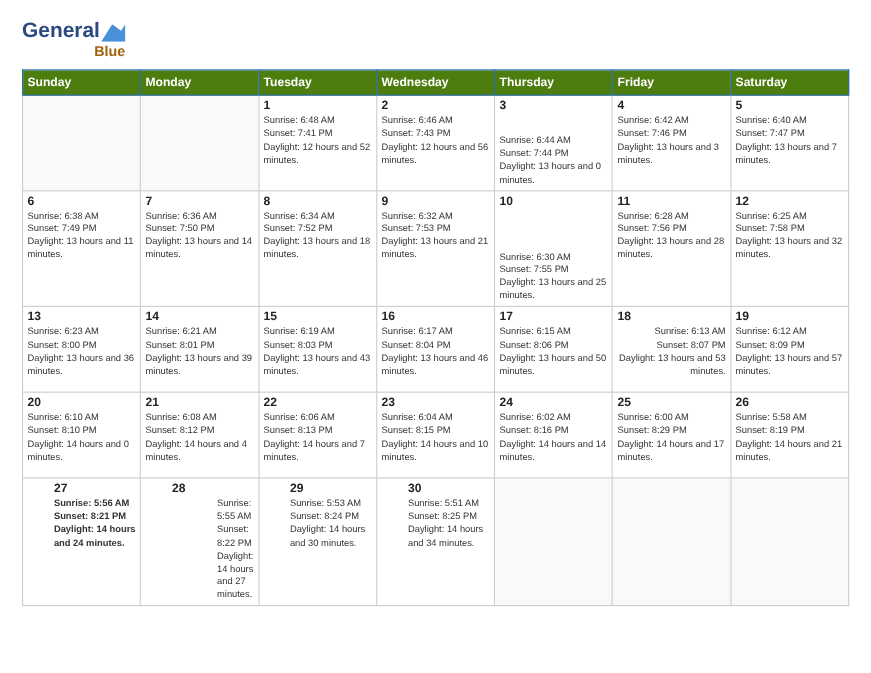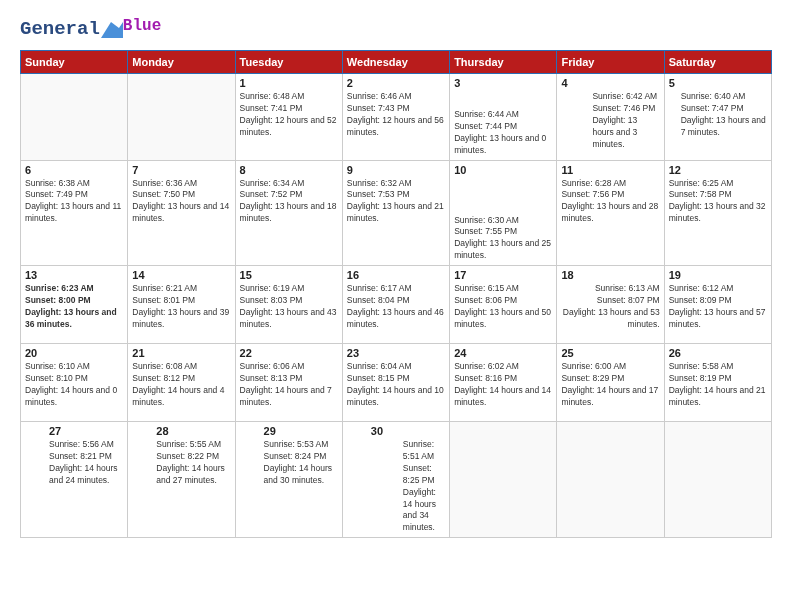--- a/index.html
+++ b/index.html
@@ -17,22 +17,22 @@
       background: #fff;
     }
     .header {
       display: flex;
       justify-content: space-between;
       align-items: flex-start;
       margin-bottom: 10px;
     }
     .logo {
       display: flex;
-      align-items: flex-start;
-      font-family: Liberation Mono, monospace;
+      flex-direction: column;
+      align-items: flex-end;
     }
     .logo-line1 {
       display: flex;
       align-items: center;
     }
     .title-block {
       text-align: right;
     }
     .month-title {
       font-size: 34px;
@@ -42,21 +42,21 @@
     .subtitle {
       font-size: 14px;
       color: #444;
     }
     .calendar {
       width: 100%;
       border-collapse: collapse;
       font-size: 9.5px;
     }
     .calendar th {
-      background: #b91c1c;
+      background: #4d7c0f;
       color: #fff;
       padding: 5px 4px;
       text-align: left;
       font-size: 11px;
       font-weight: bold;
       border: 1px solid #2a6db5;
     }
     .calendar td {
       border: 1px solid #ccc;
       vertical-align: top;
@@ -90,21 +90,21 @@
 
 <div class="page">
   <div class="header">
     <div class="logo">
       <div class="logo-line1">
         <span style="font-size:19px;font-weight:bold;color:#2a4a7f;">General</span>
         <svg width="22" height="16" viewBox="0 0 22 16" style="margin-left:1px;margin-top:2px;">
           <polygon points="0,16 10,0 18,6 22,0 22,16" fill="#4a90d9"></polygon>
         </svg>
       </div>
-      <div style="font-size:16px;font-weight:bold;color:#a21caf;line-height:1;">Blue</div>
+      <div style="font-size:13px;font-weight:bold;color:#a16207;line-height:1;">Blue</div>
     </div>
     <div class="title-block">
       <div class="month-title"></div>
       <div class="subtitle"></div>
     </div>
   </div>
 
   <table class="calendar">
     <thead>
       <tr>
@@ -134,27 +134,27 @@
 Daylight: 12 hours and 56 minutes.</div>
           </td>
           <td>
             <div class="day-num">3</div>
             <div class="day-info" style="white-space: pre-line; margin-top: 20px;">Sunrise: 6:44 AM
 Sunset: 7:44 PM
 Daylight: 13 hours and 0 minutes.</div>
           </td>
           <td>
             <div class="day-num">4</div>
-            <div class="day-info" style="white-space: pre-line; margin-left: 31px;">Sunrise: 6:42 AM
+            <div class="day-info" style="white-space: pre-line;">Sunrise: 6:42 AM
 Sunset: 7:46 PM
 Daylight: 13 hours and 3 minutes.</div>
           </td>
           <td>
             <div class="day-num">5</div>
-            <div class="day-info" style="white-space: pre-line; margin-left: 12px;">Sunrise: 6:40 AM
+            <div class="day-info" style="white-space: pre-line;">Sunrise: 6:40 AM
 Sunset: 7:47 PM
 Daylight: 13 hours and 7 minutes.</div>
           </td>
         </tr>
         <tr>
           <td>
             <div class="day-num">6</div>
             <div class="day-info" style="white-space: pre-line;">Sunrise: 6:38 AM
 Sunset: 7:49 PM
 Daylight: 13 hours and 11 minutes.</div>
@@ -192,21 +192,21 @@
           <td>
             <div class="day-num">12</div>
             <div class="day-info" style="white-space: pre-line;">Sunrise: 6:25 AM
 Sunset: 7:58 PM
 Daylight: 13 hours and 32 minutes.</div>
           </td>
         </tr>
         <tr>
           <td>
             <div class="day-num">13</div>
-            <div class="day-info" style="white-space: pre-line; font-weight: bold;">Sunrise: 6:23 AM
+            <div class="day-info" style="white-space: pre-line;">Sunrise: 6:23 AM
 Sunset: 8:00 PM
 Daylight: 13 hours and 36 minutes.</div>
           </td>
           <td>
             <div class="day-num">14</div>
             <div class="day-info" style="white-space: pre-line;">Sunrise: 6:21 AM
 Sunset: 8:01 PM
 Daylight: 13 hours and 39 minutes.</div>
           </td>
           <td>
@@ -280,39 +280,39 @@
           <td>
             <div class="day-num">26</div>
             <div class="day-info" style="white-space: pre-line;">Sunrise: 5:58 AM
 Sunset: 8:19 PM
 Daylight: 14 hours and 21 minutes.</div>
           </td>
         </tr>
         <tr class="last-row">
           <td>
             <div class="day-num">27</div>
-            <div class="day-info" style="white-space: pre-line;">Sunrise: 5:56 AM
+            <div class="day-info" style="white-space: pre-line; font-weight: bold;">Sunrise: 5:56 AM
 Sunset: 8:21 PM
 Daylight: 14 hours and 24 minutes.</div>
           </td>
           <td>
             <div class="day-num">28</div>
-            <div class="day-info" style="white-space: pre-line;">Sunrise: 5:55 AM
+            <div class="day-info" style="white-space: pre-line; margin-left: 41px;">Sunrise: 5:55 AM
 Sunset: 8:22 PM
 Daylight: 14 hours and 27 minutes.</div>
           </td>
           <td>
             <div class="day-num">29</div>
             <div class="day-info" style="white-space: pre-line;">Sunrise: 5:53 AM
 Sunset: 8:24 PM
 Daylight: 14 hours and 30 minutes.</div>
           </td>
           <td>
             <div class="day-num">30</div>
-            <div class="day-info" style="white-space: pre-line; margin-left: 32px;">Sunrise: 5:51 AM
+            <div class="day-info" style="white-space: pre-line;">Sunrise: 5:51 AM
 Sunset: 8:25 PM
 Daylight: 14 hours and 34 minutes.</div>
           </td>
           <td class="empty"></td>
           <td class="empty"></td>
           <td class="empty"></td>
         </tr>
       </tbody>
   </table>
 </div>

